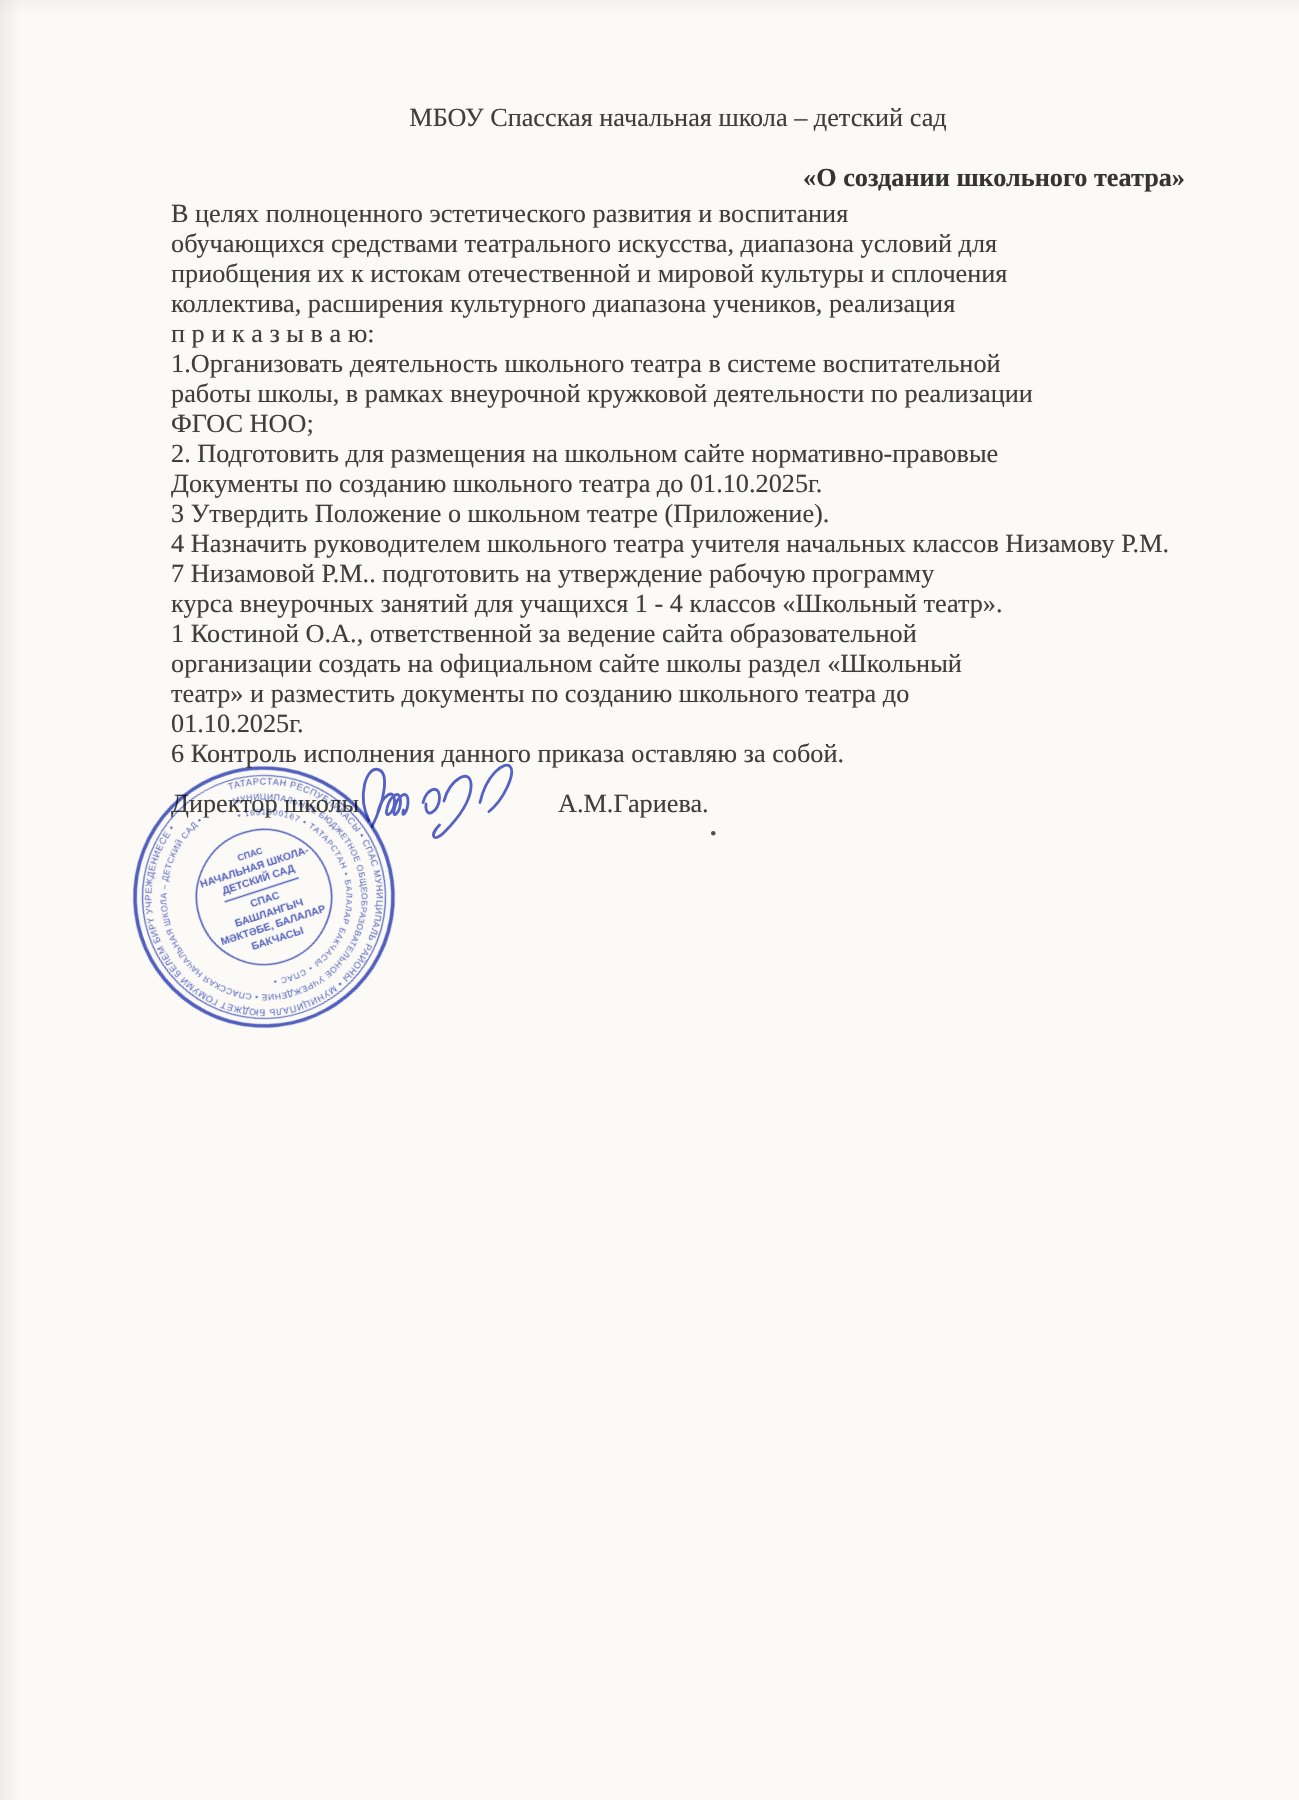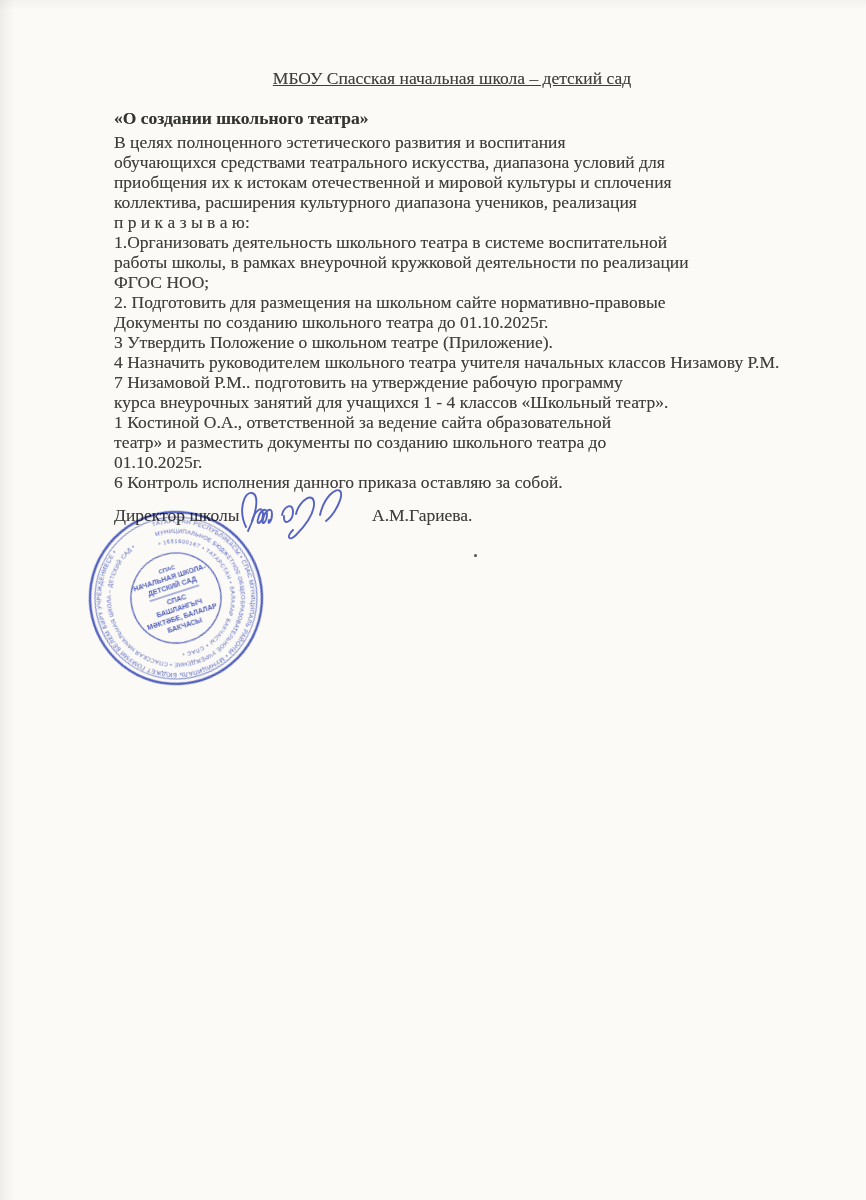--- a/index.html
+++ b/index.html
@@ -20,23 +20,23 @@
   .page::after{
     content:"";position:absolute;left:0;top:0;width:100%;height:10px;
     background:linear-gradient(to bottom,rgba(120,120,115,0.06),rgba(120,120,115,0));
     pointer-events:none;
   }
   .column{
     position:absolute;left:114px;top:68px;width:676px;
     font-size:17.5px;line-height:20px;
     text-shadow:0 0 .5px rgba(70,70,70,.45);
   }
-  .header div{text-align:center;white-space:pre;text-decoration:underline;}
+  .header div{text-align:center;white-space:pre;}
   .doc-title{
-    text-align:left;font-weight:bold;color:#343432;margin-top:20px;white-space:pre;
+    text-align:right;font-weight:bold;color:#343432;margin-top:20px;white-space:pre;
   }
   .body-text{margin-top:4px;}
   .body-text .line{white-space:pre;height:20px;}
   .sign-row{position:relative;margin-top:13px;height:70px;}
   .sign-role{position:absolute;left:0;top:0;white-space:pre;}
   .sign-name{position:absolute;left:258px;top:0;white-space:pre;}
   .signature-svg{position:absolute;left:122px;top:-24px;}
   .stamp-svg{
     position:absolute;left:84px;top:506px;
     mix-blend-mode:multiply;opacity:.92;
@@ -73,20 +73,21 @@
         <div class="line">1.Организовать деятельность школьного театра в системе воспитательной</div>
         <div class="line">работы школы, в рамках внеурочной кружковой деятельности по реализации</div>
         <div class="line">ФГОС НОО;</div>
         <div class="line">2. Подготовить для размещения на школьном сайте нормативно-правовые</div>
         <div class="line">Документы по созданию школьного театра до 01.10.2025г.</div>
         <div class="line">3 Утвердить Положение о школьном театре (Приложение).</div>
         <div class="line">4 Назначить руководителем школьного театра учителя начальных классов Низамову Р.М.</div>
         <div class="line">7 Низамовой Р.М.. подготовить на утверждение рабочую программу</div>
         <div class="line">курса внеурочных занятий для учащихся 1 - 4 классов «Школьный театр».</div>
         <div class="line">1 Костиной О.А., ответственной за ведение сайта образовательной</div>
+        <div class="line">организации создать на официальном сайте школы раздел «Школьный</div>
         <div class="line">театр» и разместить документы по созданию школьного театра до</div>
         <div class="line">01.10.2025г.</div>
         <div class="line">6 Контроль исполнения данного приказа оставляю за собой.</div>
       </div>
 
     <div class="sign-row">
       <span class="sign-role">Директор школы</span>
 
       <svg class="signature-svg" width="130" height="66" viewBox="0 0 130 66">
         <g fill="none" stroke="#4353be" stroke-width="1.9" stroke-linecap="round" opacity="0.9">

